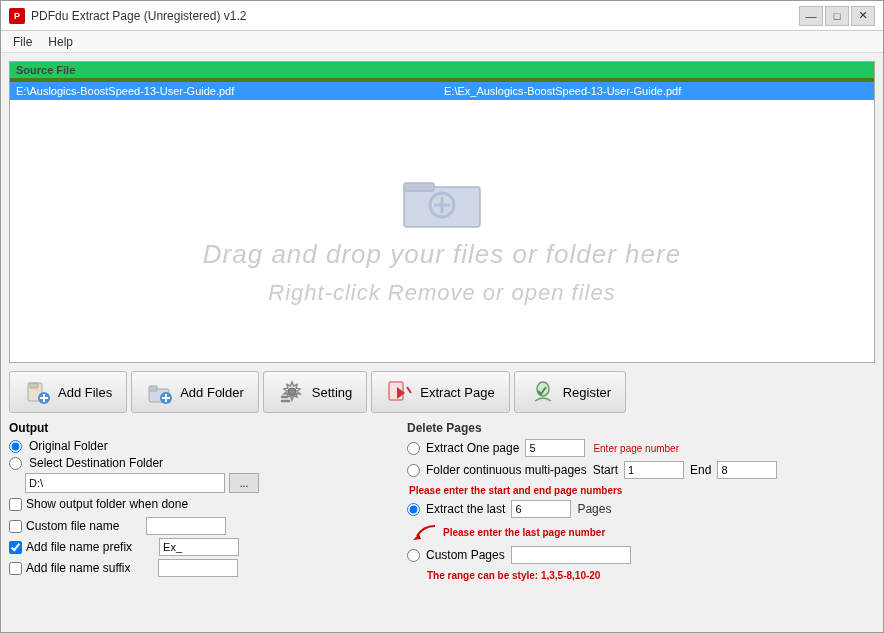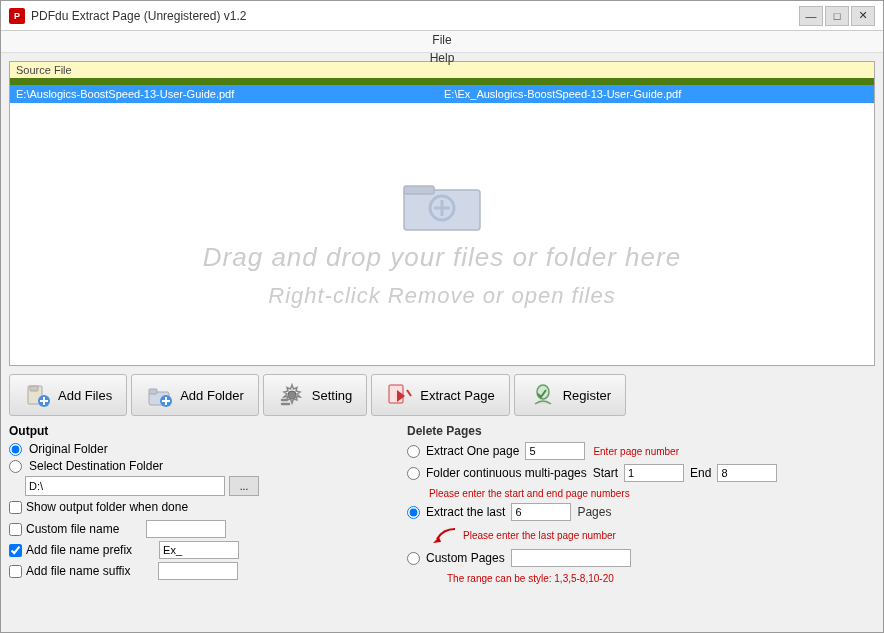--- a/index.html
+++ b/index.html
@@ -45,46 +45,45 @@
       font-size: 11px; cursor: pointer; color: #333;
     }
 
     .menu-bar {
       background: #f8f8f8;
       height: 22px;
       display: flex;
       align-items: center;
       padding: 0 4px;
       border-bottom: 1px solid #ddd;
-      flex-direction: column;
     }
     .menu-item {
       padding: 2px 8px;
       cursor: pointer;
       font-size: 12px;
       color: #333;
     }
 
     .main-content {
       padding: 8px;
       background: #f0f0f0;
     }
 
     .source-file-panel {
       border: 1px solid #aaa;
       background: white;
       margin-bottom: 8px;
     }
     .source-file-label {
-      background: #fef9c3;
-      border-bottom: 7px solid #4d7c0f;
+      background: #22c55e;
+      border-bottom: 4px solid #4d7c0f;
       padding: 2px 6px;
       font-size: 11px;
       color: #444;
-      font-weight: normal;
+      font-weight: bold;
     }
     .file-list-area {
       min-height: 280px;
       position: relative;
     }
     .file-row {
       display: flex;
       background: #3399ff;
       color: white;
       padding: 3px 6px;
@@ -228,22 +227,22 @@
       border: 1px solid #aaa;
       padding: 1px 3px;
       font-size: 11px;
     }
     .hint-text {
       font-size: 10px;
       color: #c00;
       margin-left: 2px;
     }
     .hint-row {
-      margin-left: 20px;
       margin-bottom: 3px;
+      font-weight: bold;
     }
     .pages-label { font-size: 12px; color: #333; }
     .range-hint {
       font-size: 10px;
       color: #c00;
       margin-left: 20px;
     }
 
     
     .folder-svg { width: 80px; height: 60px; }

